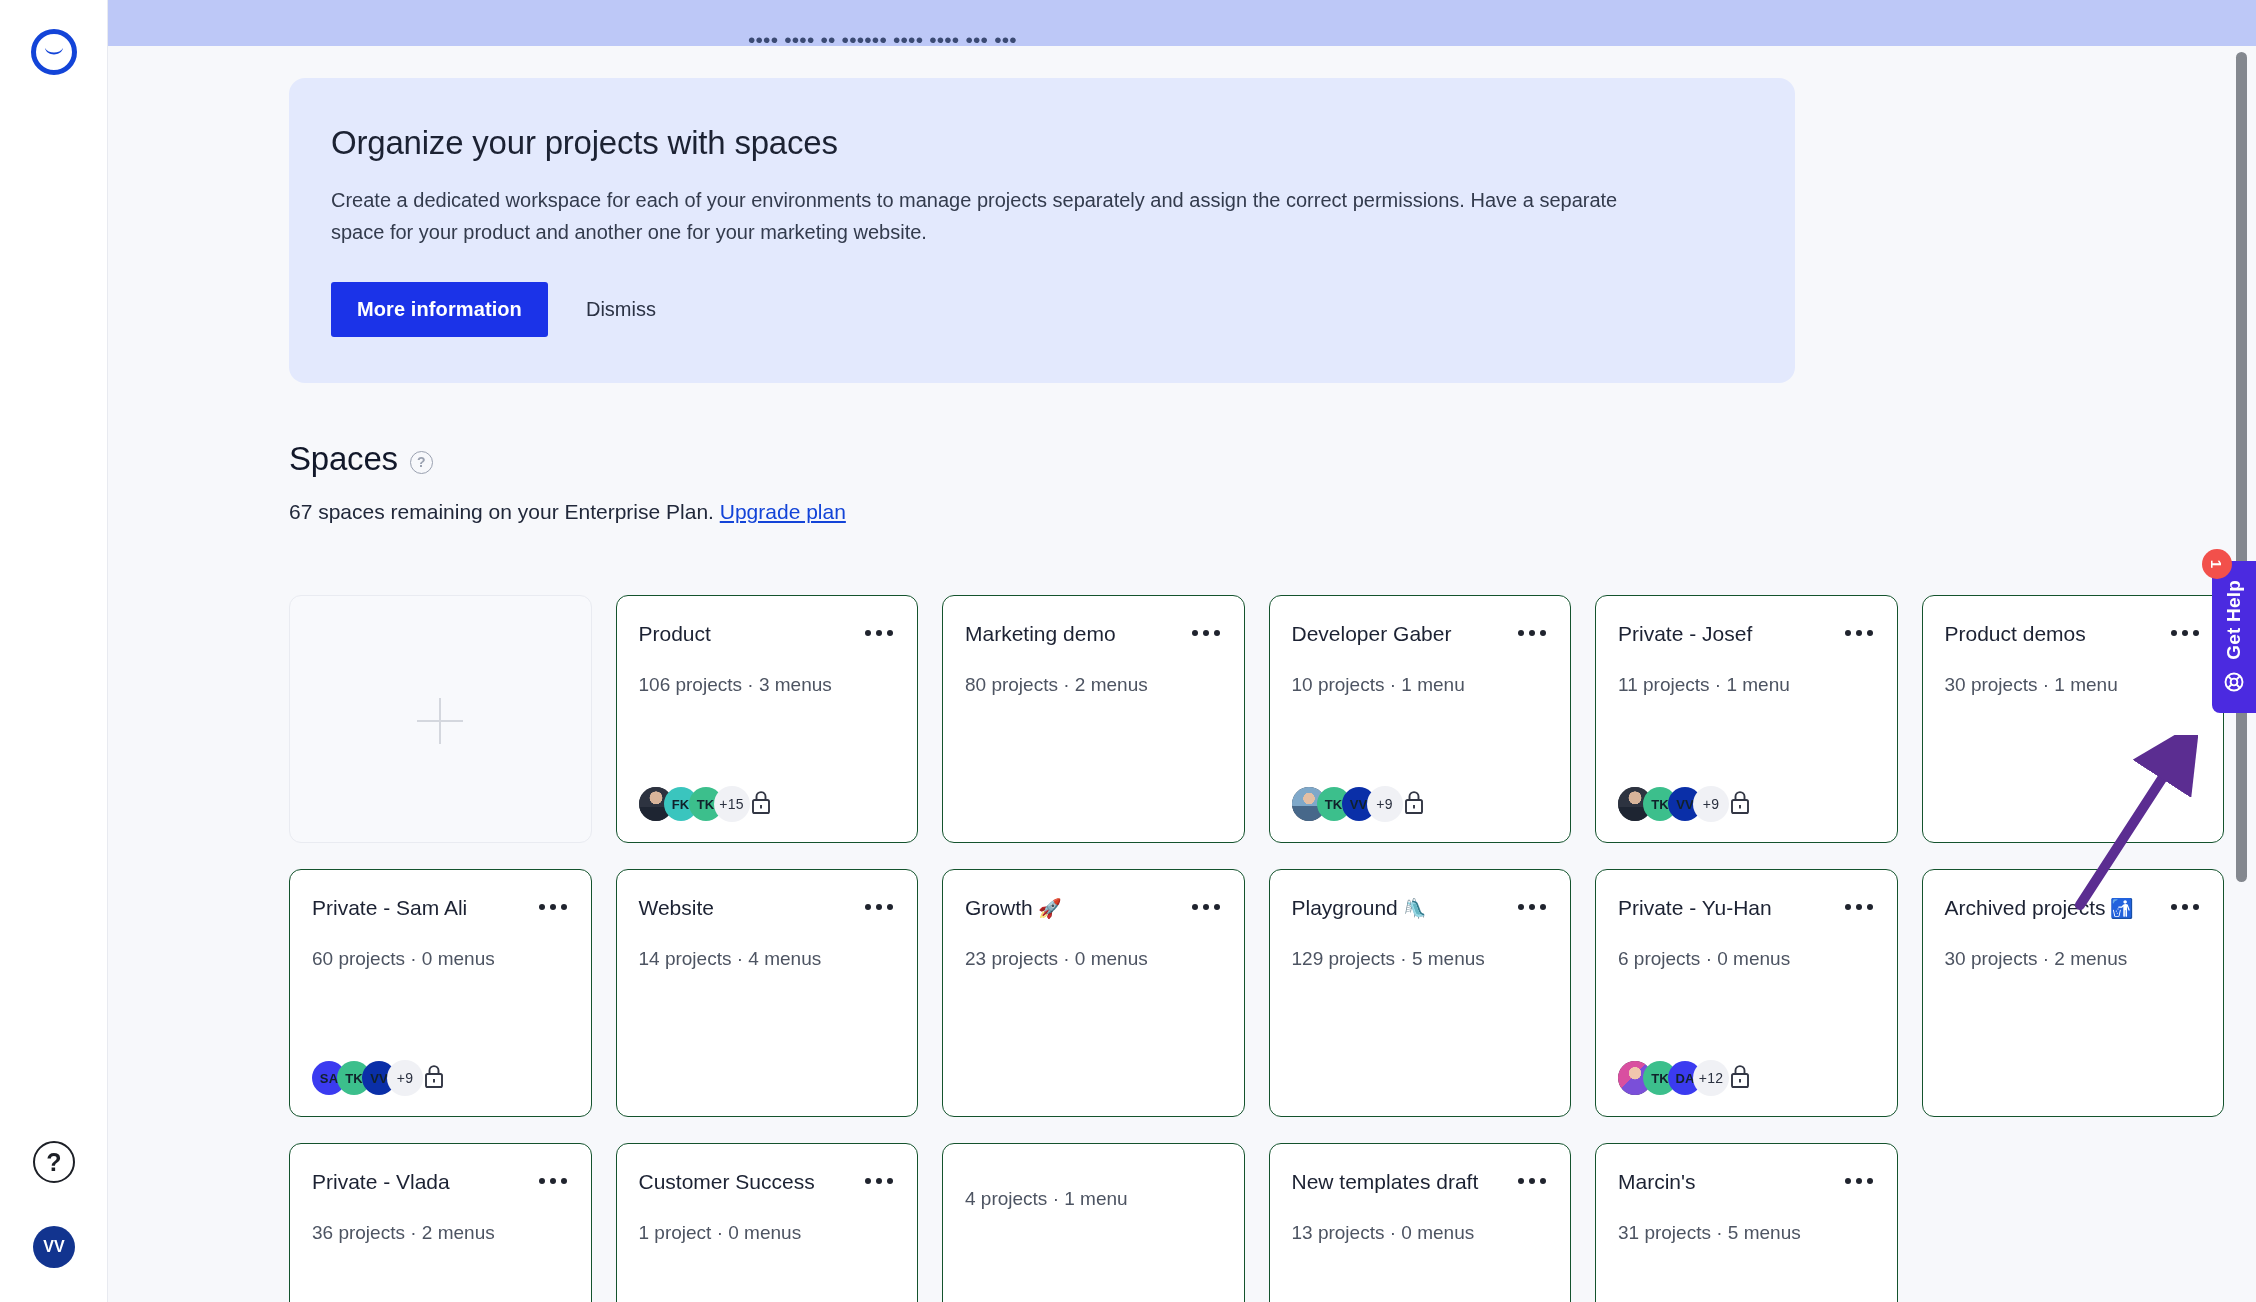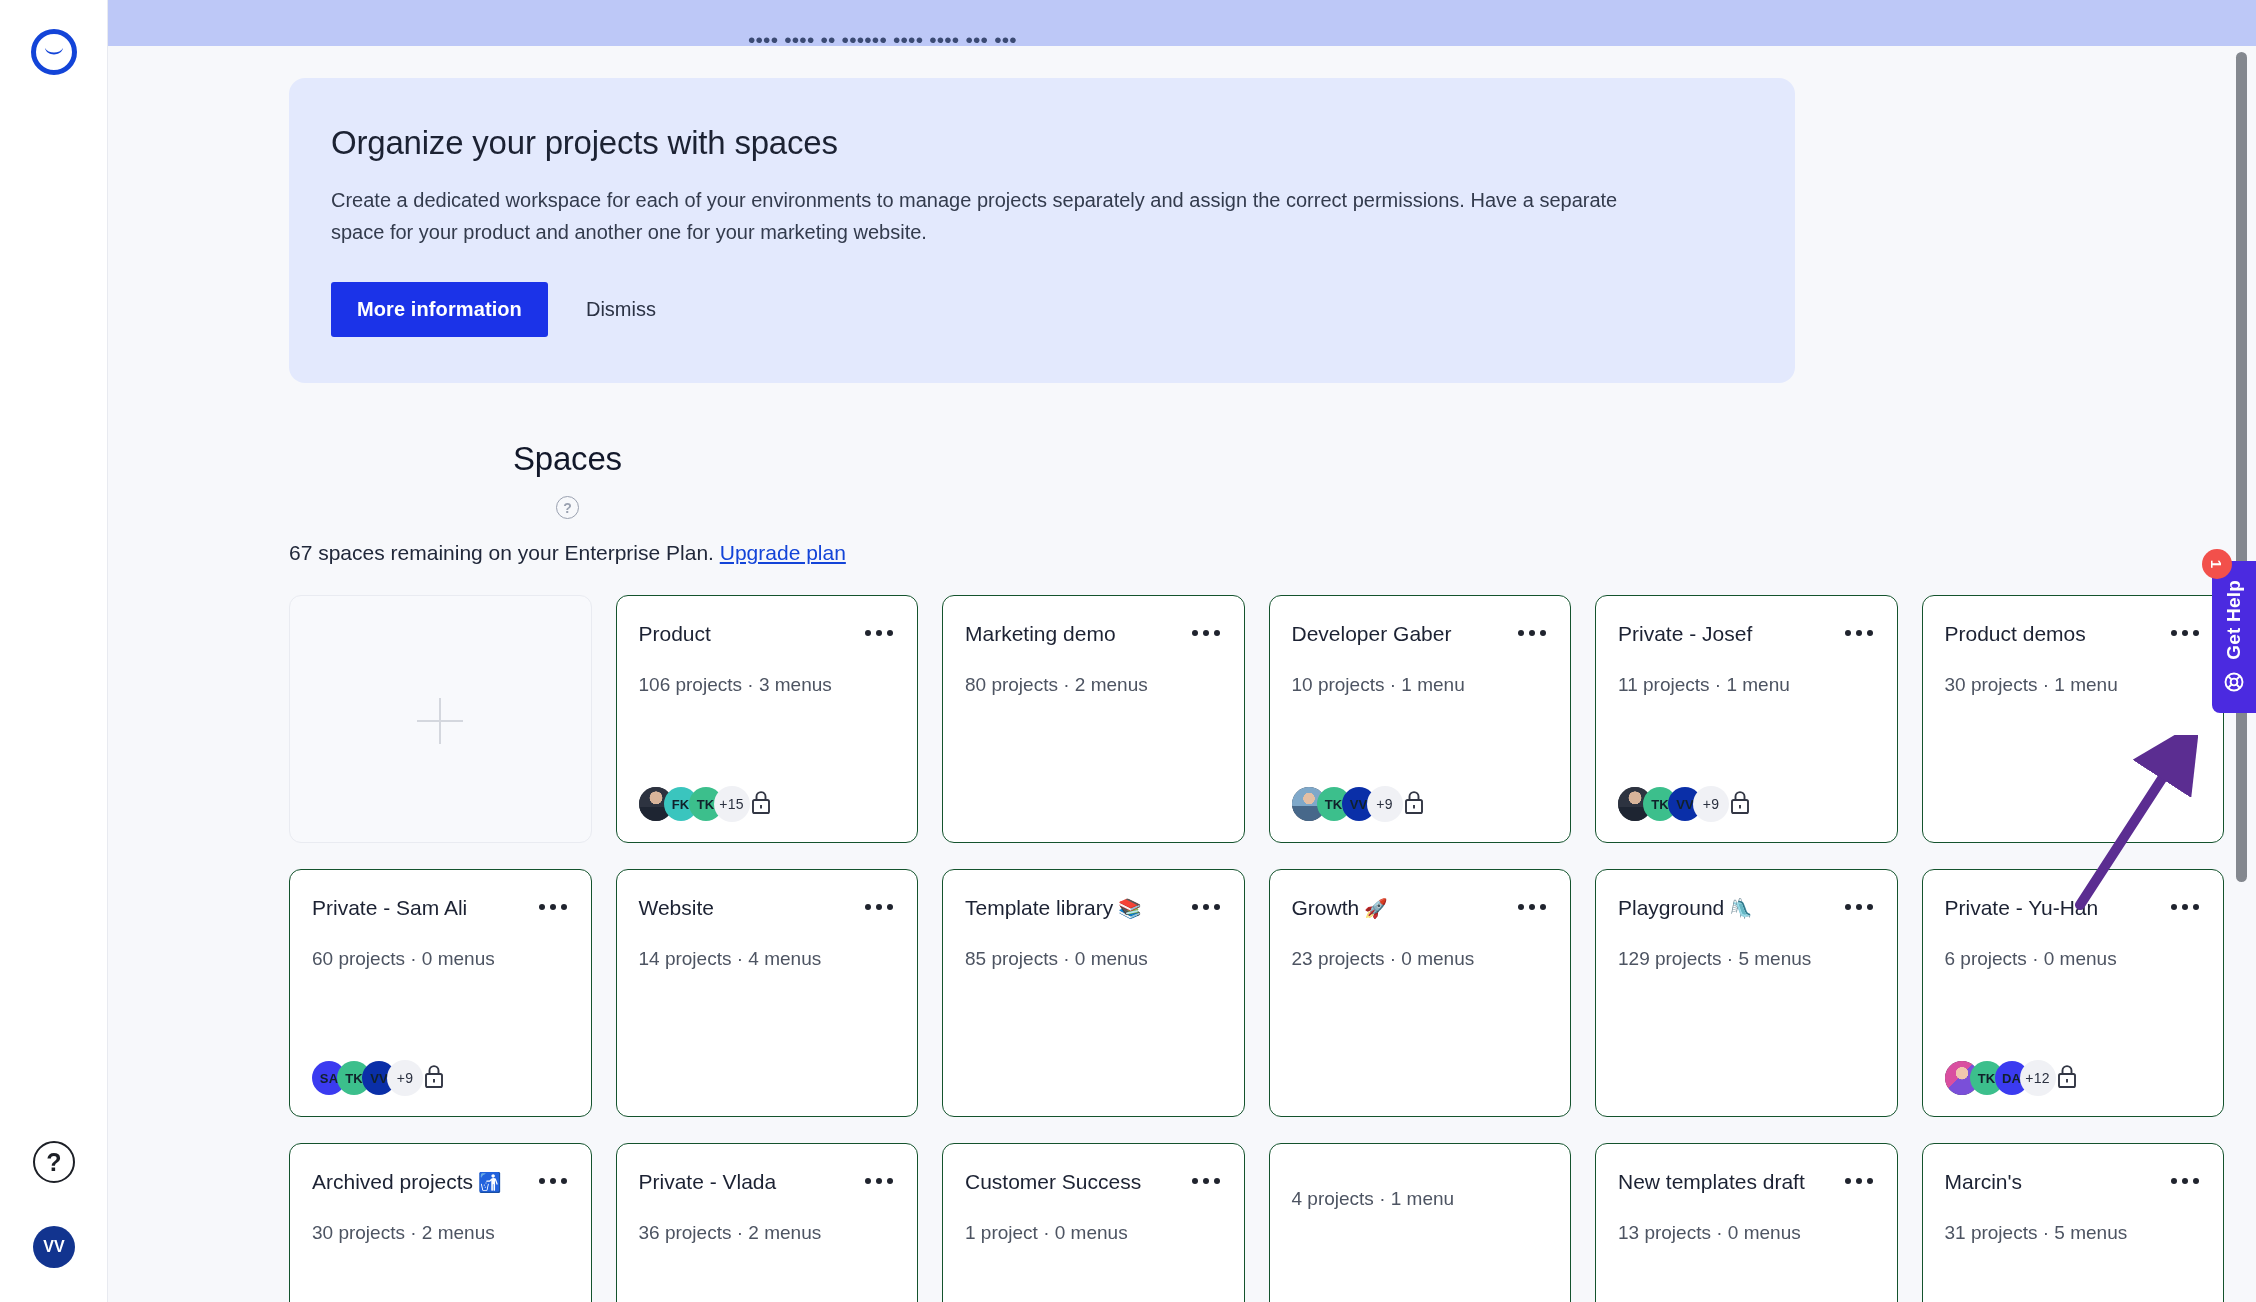--- a/index.html
+++ b/index.html
@@ -160,21 +160,21 @@
     border: none;
     font-family: inherit;
     font-size: 20px;
     color: #2b3244;
     padding: 16px 20px;
     cursor: pointer;
   }
 
   
   .spaces-header { position: absolute; left: 181px; top: 394px; }
-  .spaces-title-row { display: flex; align-items: center; gap: 12px; flex-direction: column; }
+  .spaces-title-row { display: flex; align-items: center; gap: 12px; }
   .spaces-title {
     font-size: 33px;
     font-weight: 400;
     color: #12182a;
     letter-spacing: -.2px;
   }
   .help-circle {
     width: 23px; height: 23px;
     border-radius: 50%;
     border: 1.8px solid #9aa1b0;
@@ -568,34 +568,20 @@
           <div class="card">
             <div class="card-head">
               <div class="card-title">Website</div>
               <div class="dots">
                 <span></span>
                 <span></span>
                 <span></span>
               </div>
             </div>
             <div class="card-meta">14 projects · 4 menus</div>
-            <div class="card-footer">
-              <div class="avatars"></div>
-            </div>
-          </div>
-          <div class="card">
-            <div class="card-head">
-              <div class="card-title">Template library<span class="card-emoji"> 📚</span></div>
-              <div class="dots">
-                <span></span>
-                <span></span>
-                <span></span>
-              </div>
-            </div>
-            <div class="card-meta">85 projects · 0 menus</div>
             <div class="card-footer">
               <div class="avatars"></div>
             </div>
           </div>
           <div class="card">
             <div class="card-head">
               <div class="card-title">Growth<span class="card-emoji"> 🚀</span></div>
               <div class="dots">
                 <span></span>
                 <span></span>

